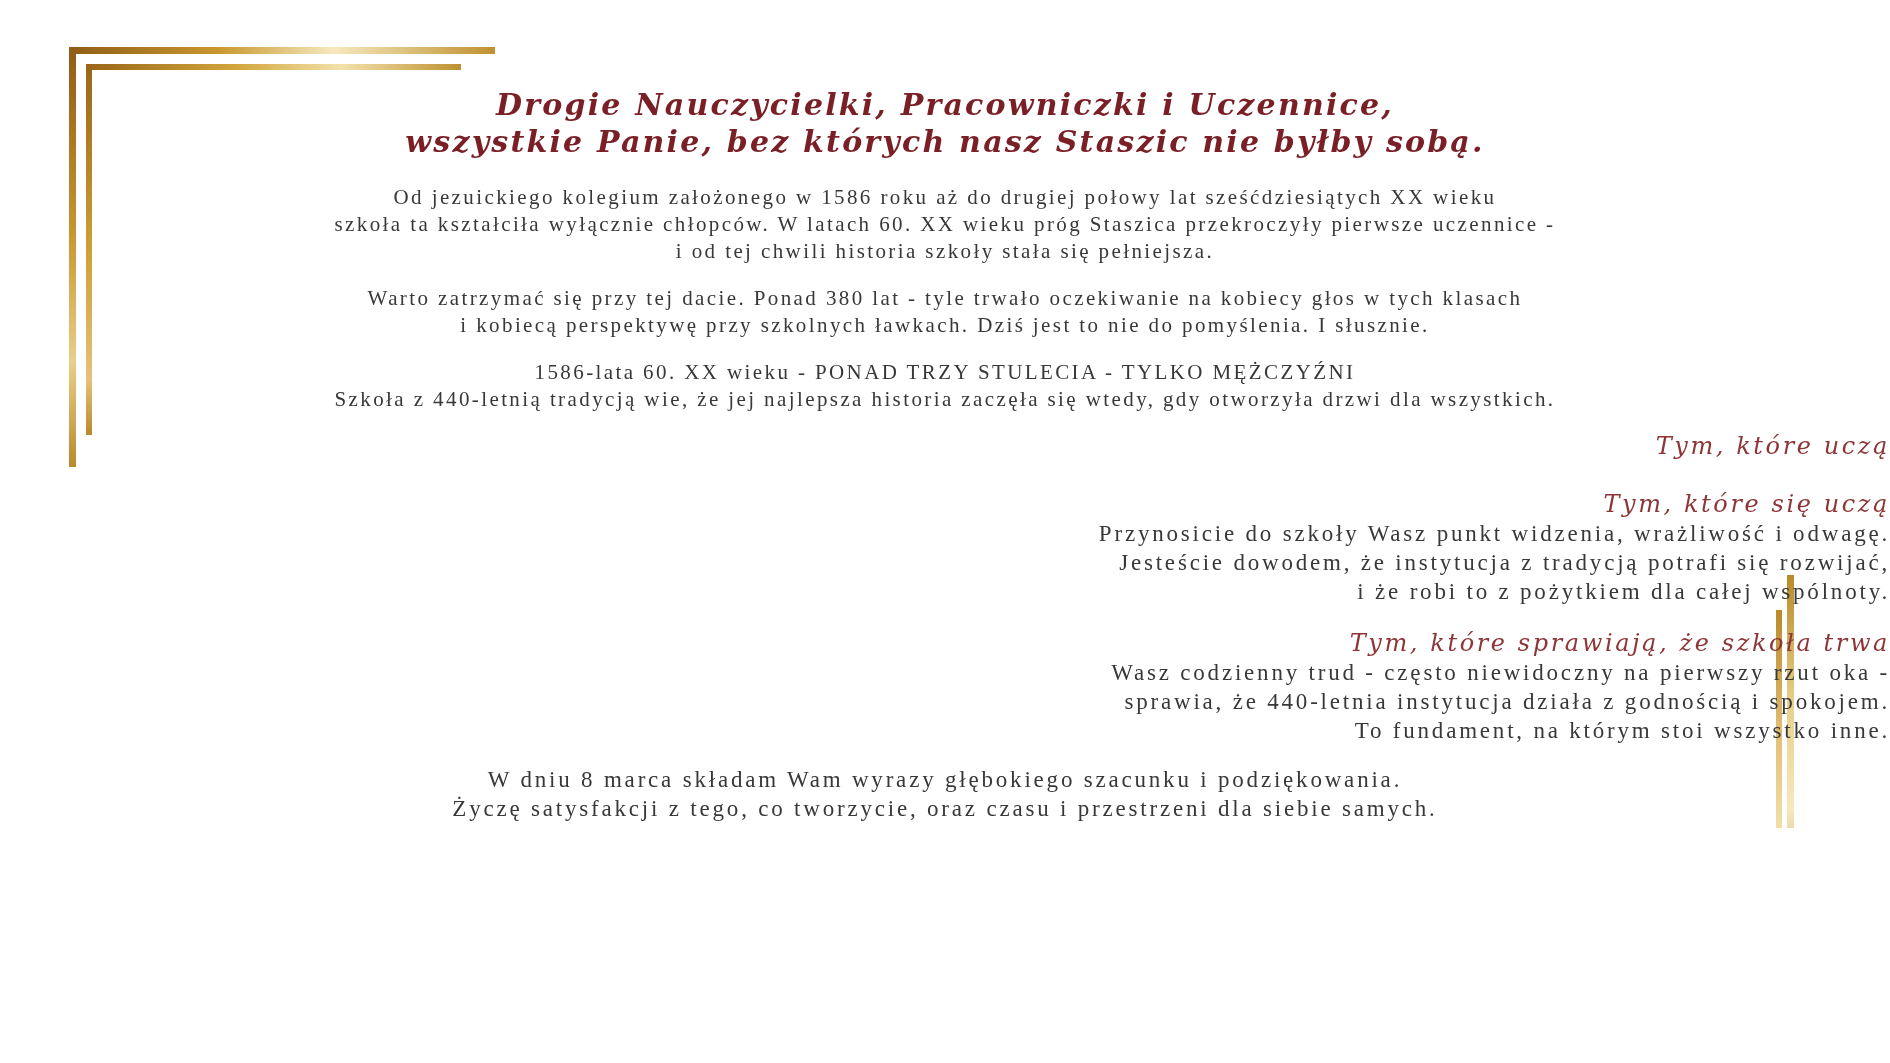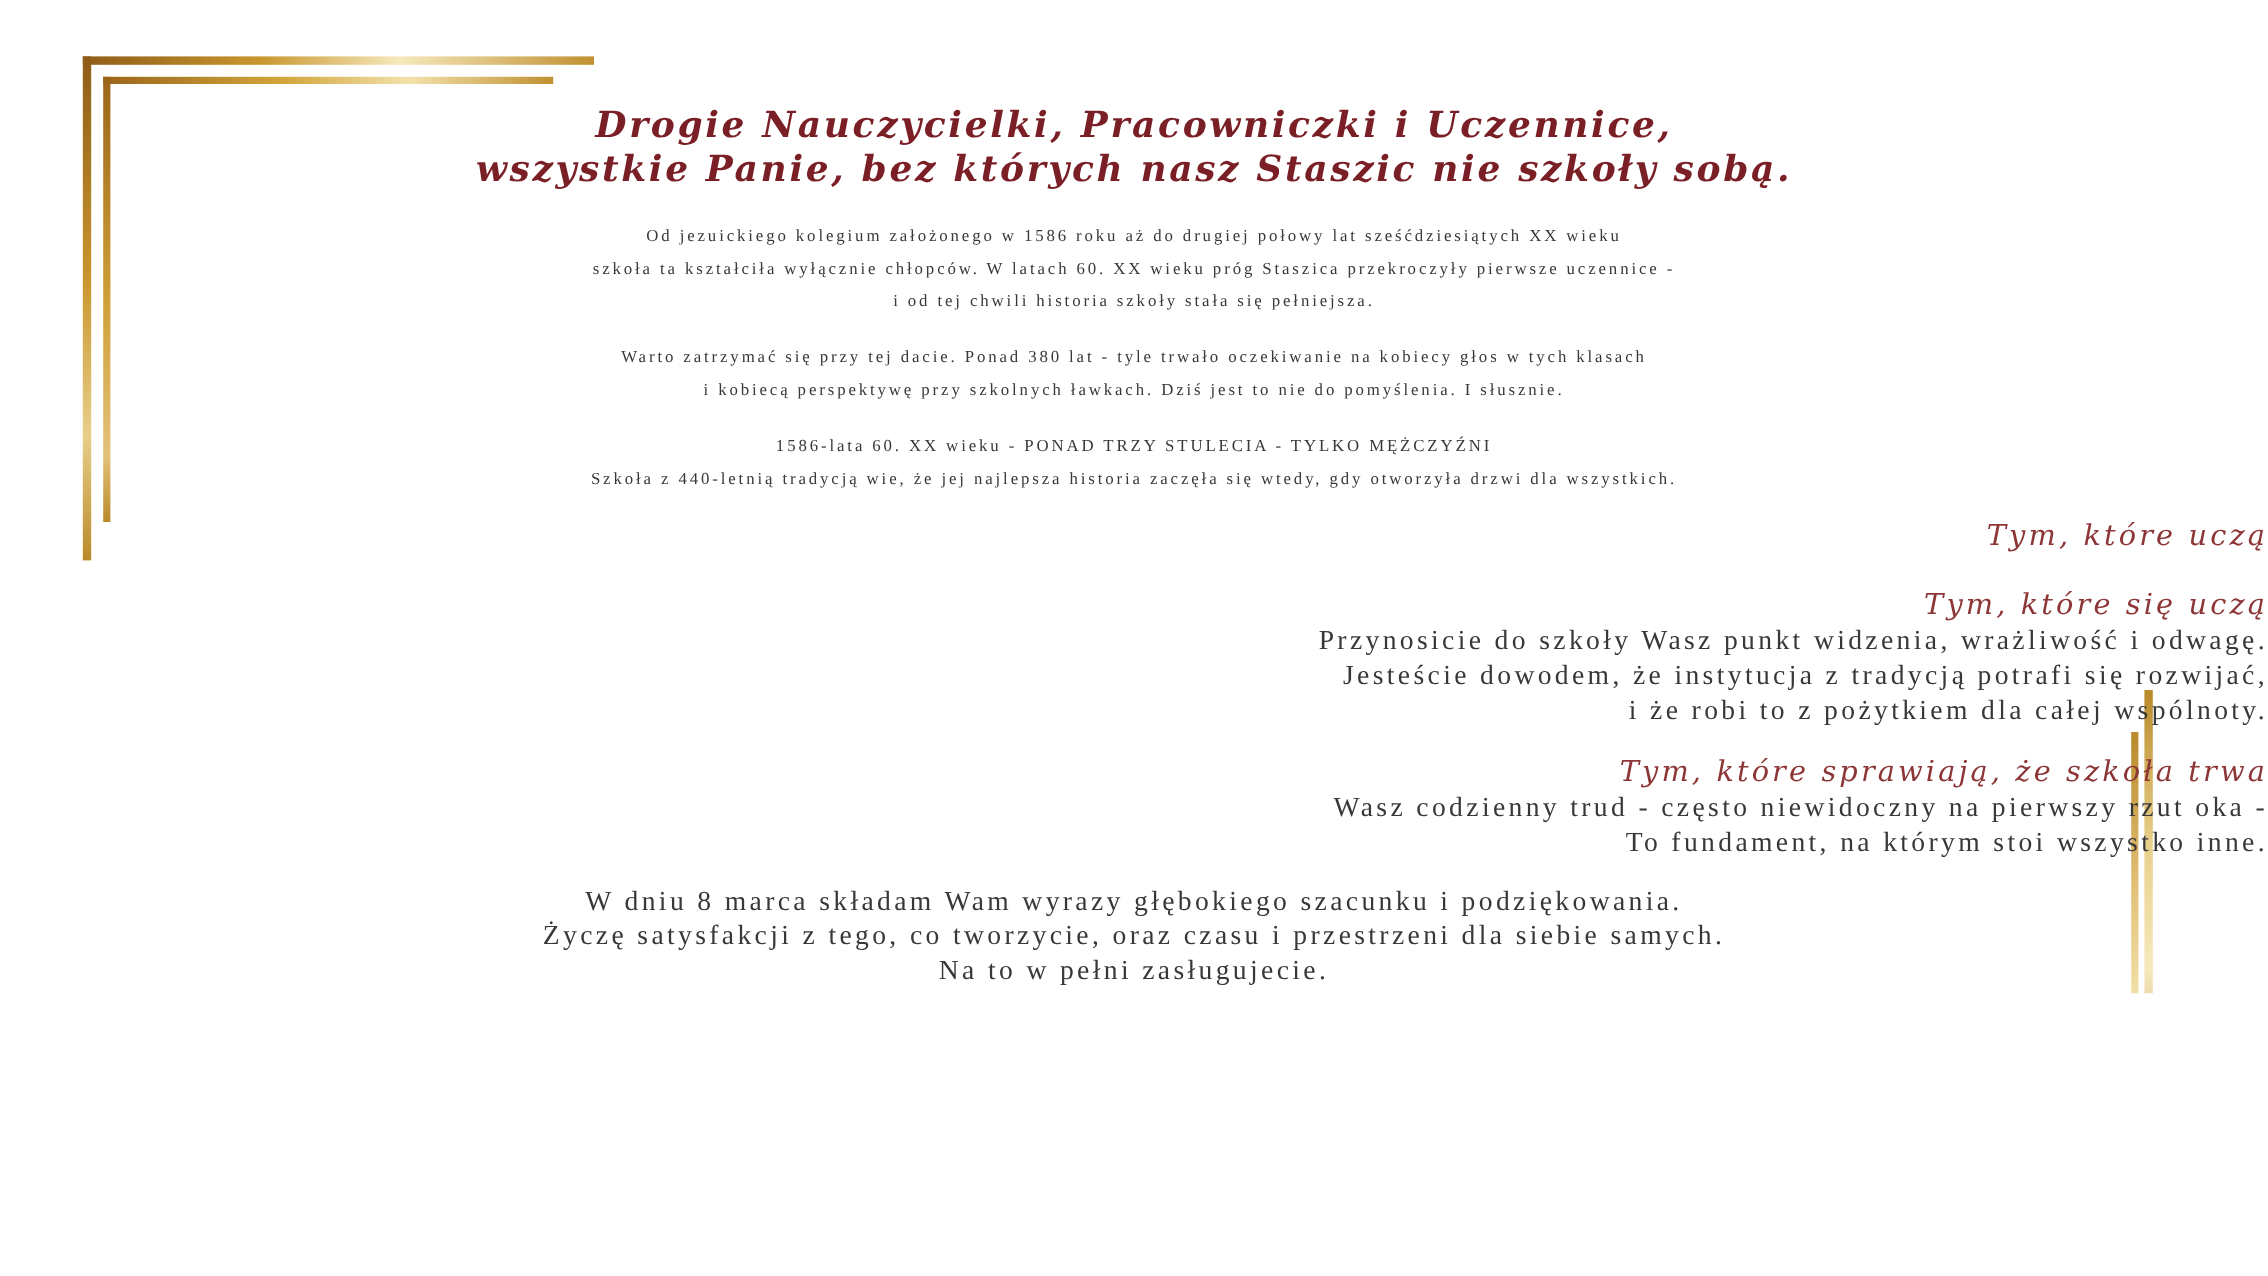--- a/index.html
+++ b/index.html
@@ -39,21 +39,21 @@
   .title {
     margin-top: 86px;
     font-family: "DejaVu Serif", serif;
     font-style: italic; font-weight: bold;
     font-size: 30px; line-height: 37px;
     letter-spacing: 2.2px;
     color: #7a1f26;
   }
 
   .para {
-    font-size: 14px; line-height: 27px;
+    font-size: 21px; line-height: 27px;
     letter-spacing: 2.4px;
     color: #383838;
   }
   .para-1 { margin-top: 24px; }
   .para-2 { margin-top: 20px; }
   .para-3 { margin-top: 20px; }
 
   .section { margin-top: 0; text-align: right; }
   .sec-1 { margin-top: 18px; }
   .sec-2 { margin-top: 28px; }
@@ -99,21 +99,21 @@
   <div class="gold tl-inner-v"></div>
   <div class="gold br-outer-v"></div>
   <div class="gold br-outer-h"></div>
   <div class="gold br-inner-v"></div>
   <div class="gold br-inner-h"></div>
 
   <div class="content">
 
     <div class="title">
       <div>Drogie Nauczycielki, Pracowniczki i Uczennice,</div>
-      <div>wszystkie Panie, bez których nasz Staszic nie szkoły sobą.</div>
+      <div>wszystkie Panie, bez których nasz Staszic nie byłby sobą.</div>
     </div>
 
     <div class="para para-1">
       <div>Od jezuickiego kolegium założonego w 1586 roku aż do drugiej połowy lat sześćdziesiątych XX wieku</div>
       <div>szkoła ta kształciła wyłącznie chłopców. W latach 60. XX wieku próg Staszica przekroczyły pierwsze uczennice -</div>
       <div>i od tej chwili historia szkoły stała się pełniejsza.</div>
     </div>
 
     <div class="para para-2">
       <div>Warto zatrzymać się przy tej dacie. Ponad 380 lat - tyle trwało oczekiwanie na kobiecy głos w tych klasach</div>
@@ -135,20 +135,21 @@
         <div>Przynosicie do szkoły Wasz punkt widzenia, wrażliwość i odwagę.</div>
         <div>Jesteście dowodem, że instytucja z tradycją potrafi się rozwijać,</div>
         <div>i że robi to z pożytkiem dla całej wspólnoty.</div>
       </div>
     </div>
 
     <div class="section sec-3">
       <div class="section-heading">Tym, które sprawiają, że szkoła trwa</div>
       <div class="section-body">
         <div>Wasz codzienny trud - często niewidoczny na pierwszy rzut oka -</div>
+        <div>sprawia, że 440-letnia instytucja działa z godnością i spokojem.</div>
         <div>To fundament, na którym stoi wszystko inne.</div>
       </div>
     </div>
 
     <div class="closing">
       <div>W dniu 8 marca składam Wam wyrazy głębokiego szacunku i podziękowania.</div>
       <div>Życzę satysfakcji z tego, co tworzycie, oraz czasu i przestrzeni dla siebie samych.</div>
       <div>Na to w pełni zasługujecie.</div>
     </div>
 

